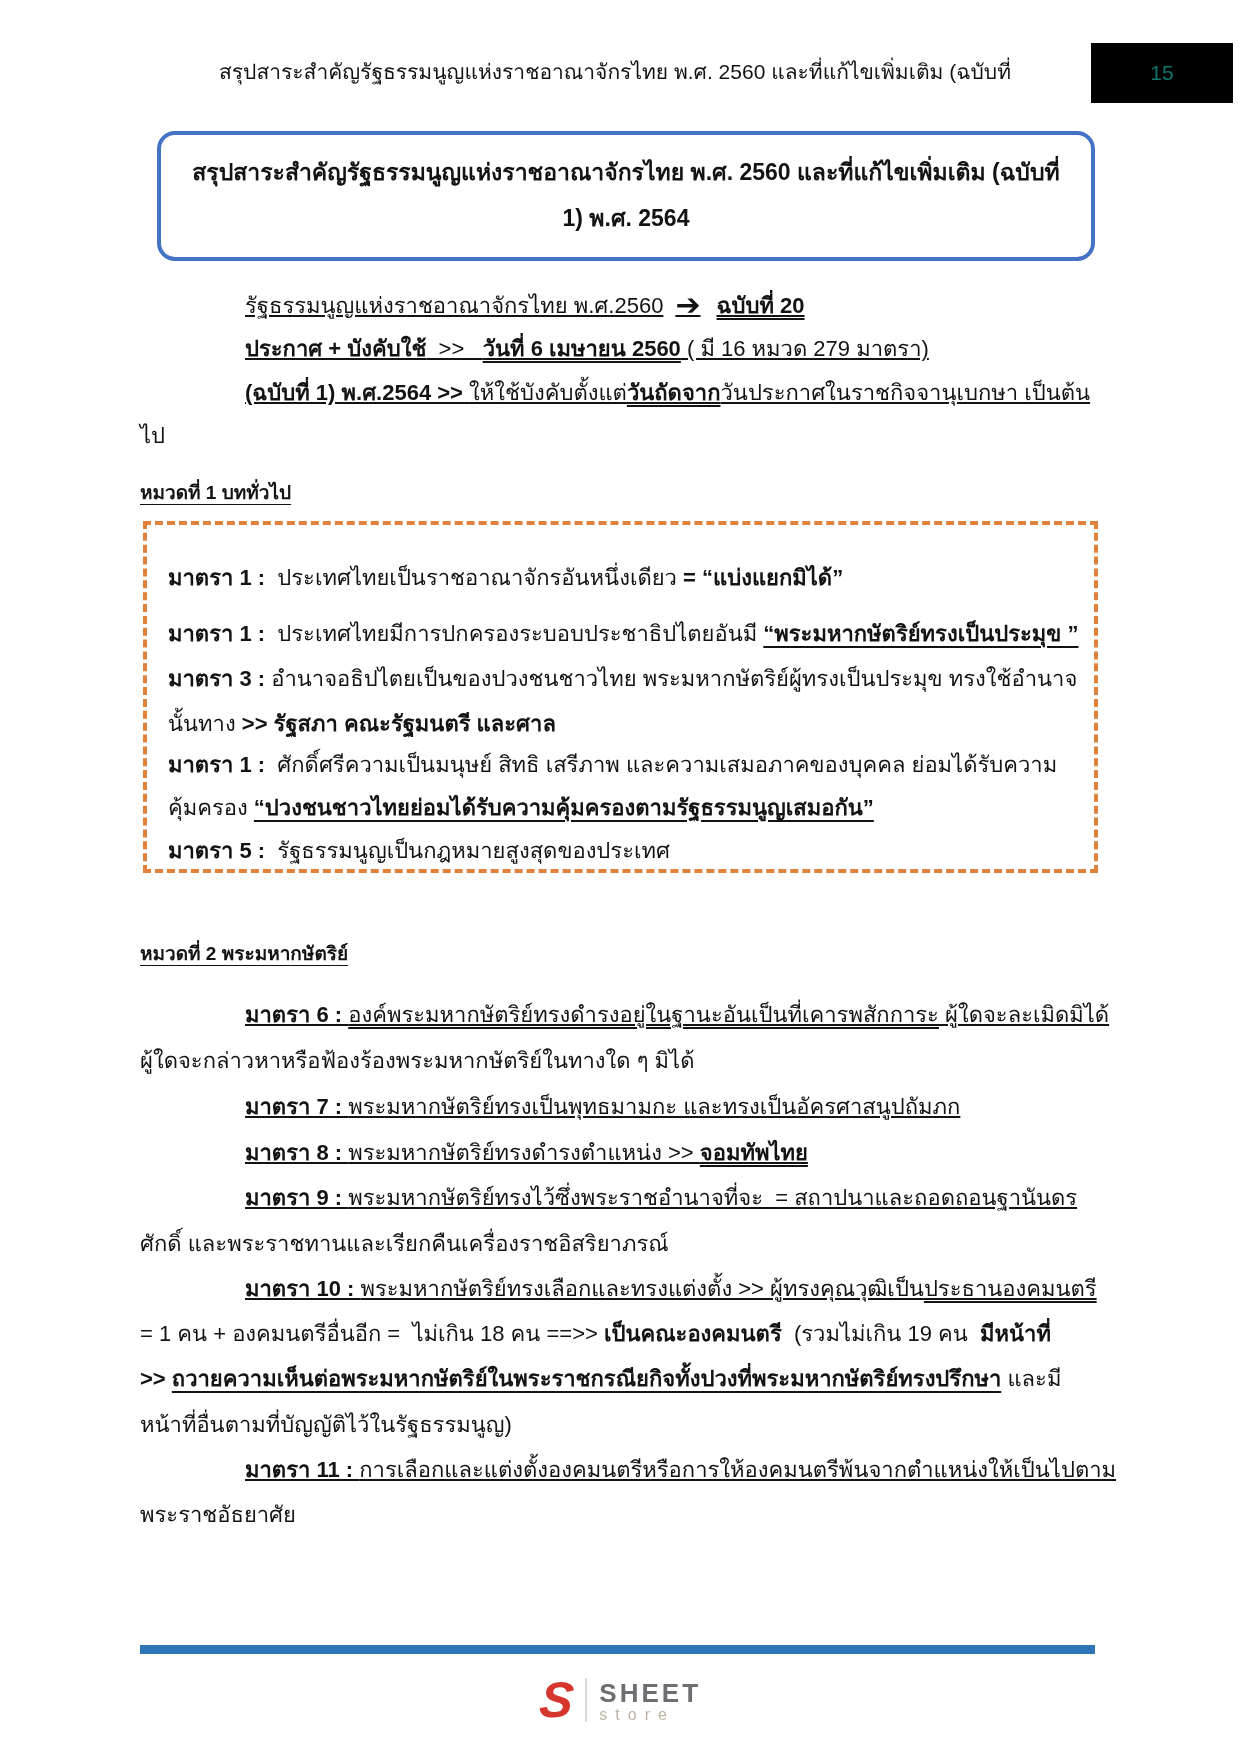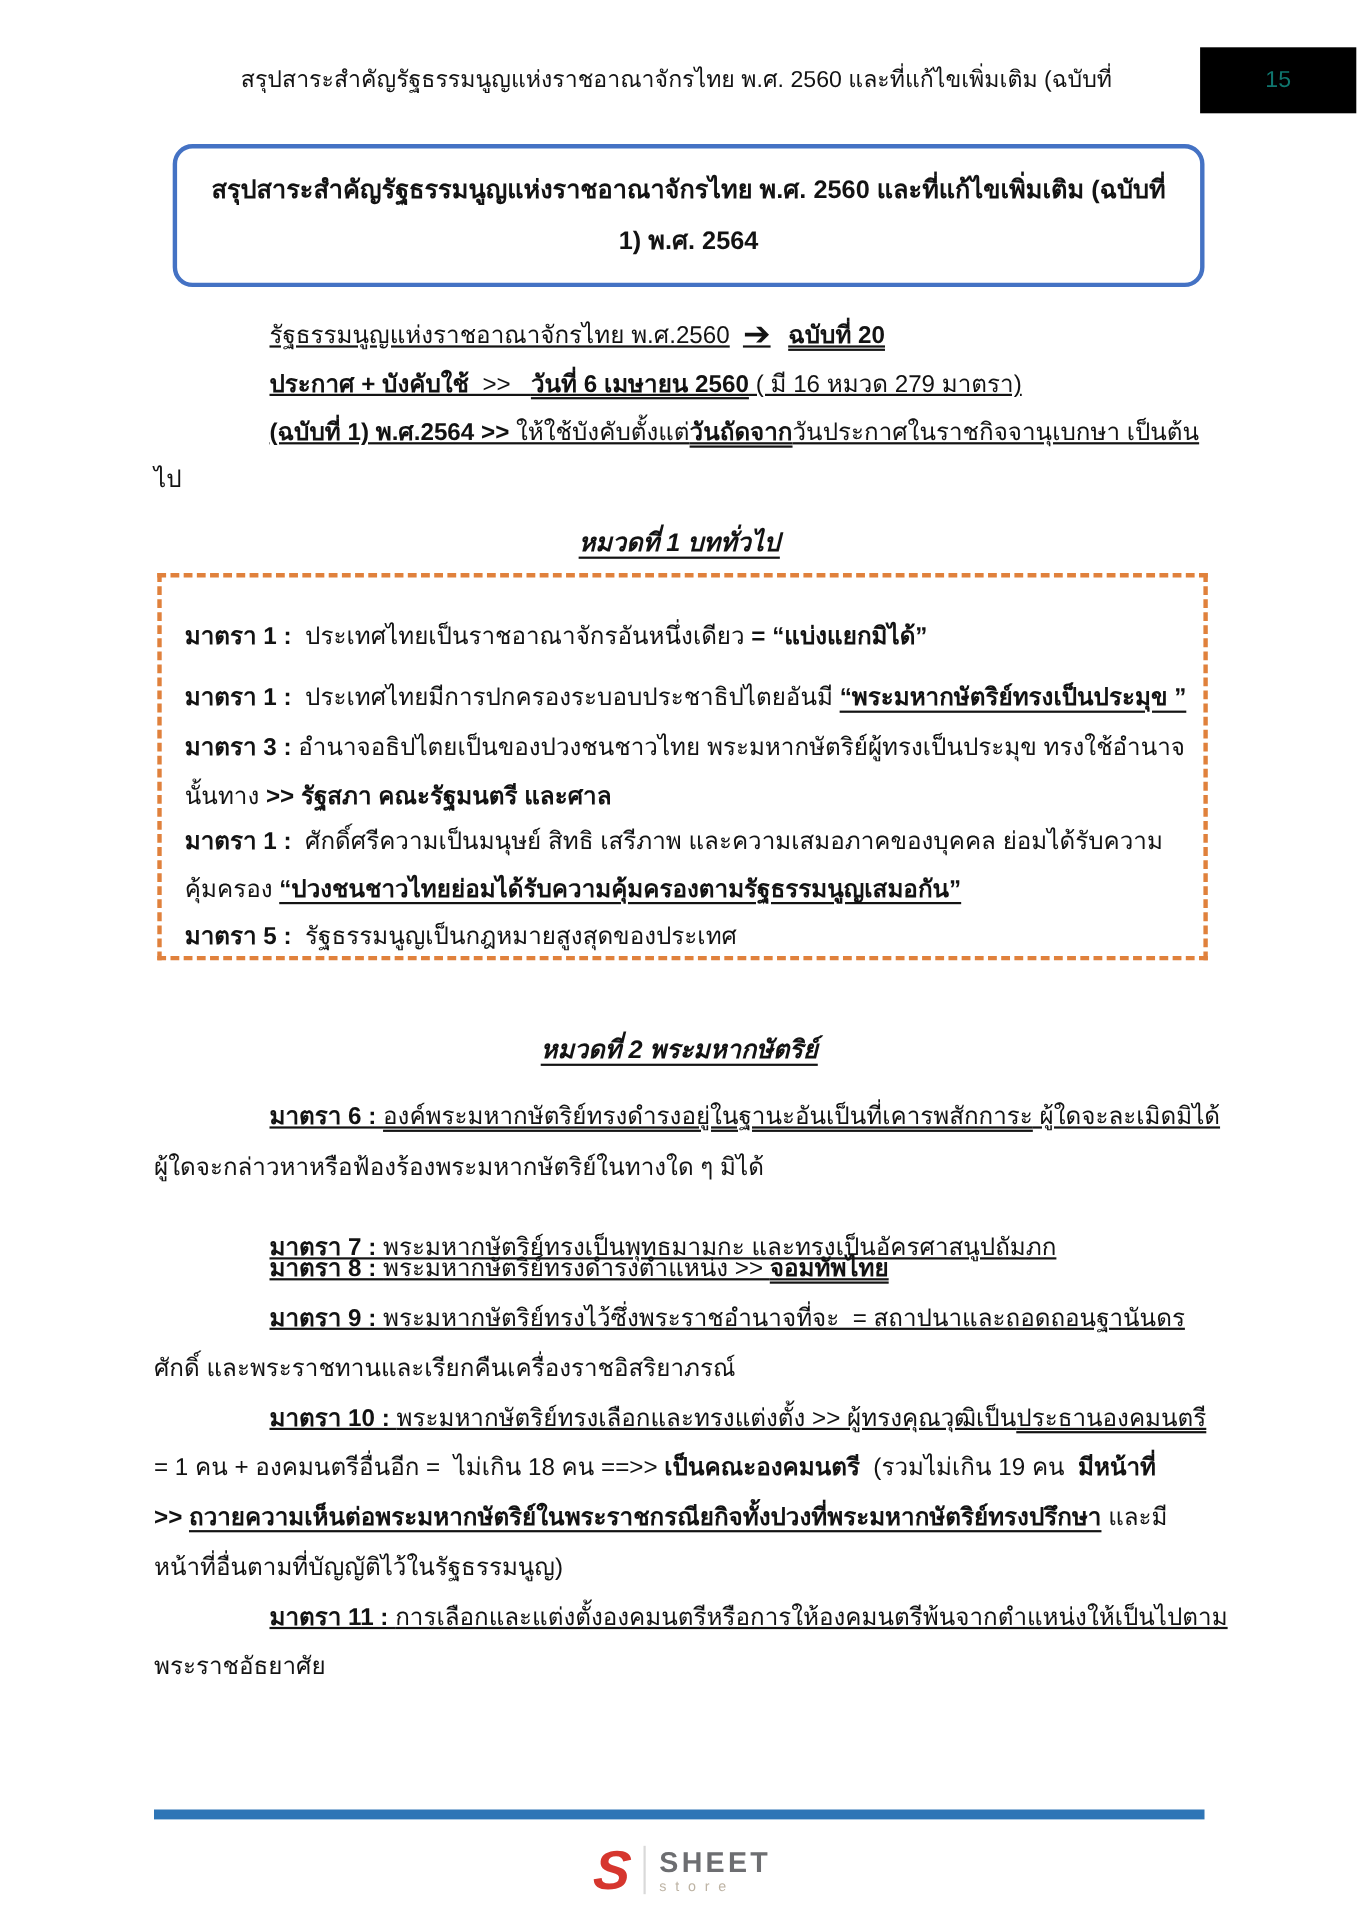--- a/index.html
+++ b/index.html
@@ -25,42 +25,42 @@
     font-size:21px;
   }
   .title-box {
     position:absolute; top:131px; left:157px; width:938px; min-height:124px;
     border:4px solid #4472c4; border-radius:18px;
     padding:14px 30px 16px; text-align:center;
     font-size:23px; font-weight:bold; line-height:46px;
   }
   .arrow-glyph { font-size:30px; margin:0 16px 0 12px; vertical-align:-2px; }
   .section-heading {
-    position:absolute; left:140px; width:955px; text-align:center; font-size:23px; height:32px; line-height:32px;font-style:italic;
+    position:absolute; left:140px; width:955px; text-align:left; font-size:19px; height:32px; line-height:32px;
   }
   .dashed-box {
     position:absolute; top:521px; left:143px; width:955px; height:352px;
     border:4px dashed #e0813c;
   }
   .boxline { left:168px; width:920px; }
   .footer-bar {
     position:absolute; top:1645px; left:140px; width:955px; height:9px; background:#2e75b6;
   }
   .footer-logo {
     position:absolute; top:1665px; left:0; width:1241px; height:70px;
     display:flex; align-items:center; justify-content:center;
   }
   .logo-s {
     font-size:50px; font-weight:800; font-style:italic; color:#d6362e;
     line-height:50px; transform:skewX(-6deg); margin-right:10px;
   }
   .logo-divider { width:2px; height:44px; background:#d9d9d9; margin:0 12px 0 2px; }
   .logo-stack { display:flex; flex-direction:column; align-items:flex-start;text-align:right; }
   .logo-brand { font-size:26px; font-weight:bold; color:#6d6e71; letter-spacing:3px; line-height:28px; }
-  .logo-sub { font-size:13px; color:#bdb3a4; letter-spacing:8px; line-height:14px; margin-top:1px; }
+  .logo-sub { font-size:16px; color:#bdb3a4; letter-spacing:8px; line-height:14px; margin-top:1px; }
 </style>
 </head>
 <body>
 
 <div class="page">
 
   <div class="page-header">สรุปสาระสำคัญรัฐธรรมนูญแห่งราชอาณาจักรไทย พ.ศ. 2560 และที่แก้ไขเพิ่มเติม (ฉบับที่</div>
   <div class="page-number">15</div>
 
   <div class="title-box"><span>สรุปสาระสำคัญรัฐธรรมนูญแห่งราชอาณาจักรไทย พ.ศ. 2560 และที่แก้ไขเพิ่มเติม (ฉบับที่ 1) พ.ศ. 2564</span></div>
@@ -90,21 +90,21 @@
   <div class="line boxline" style="top:792px"><span>คุ้มครอง </span><span class="bu">“ปวงชนชาวไทยย่อมได้รับความคุ้มครองตามรัฐธรรมนูญเสมอกัน”</span></div>
 
   <div class="line boxline" style="top:835px"><span class="b">มาตรา 5 : </span><span> รัฐธรรมนูญเป็นกฎหมายสูงสุดของประเทศ</span></div>
 
   <div class="section-heading" style="top:938px"><span class="bu">หมวดที่ 2 พระมหากษัตริย์</span></div>
 
   <div class="line indent" style="top:999px"><span class="b">มาตรา 6 : </span><span class="u">องค์พระมหากษัตริย์ทรงดำรงอยู่ในฐานะอันเป็นที่เคารพสักการะ</span><span> ผู้ใดจะละเมิดมิได้</span></div>
 
   <div class="line" style="top:1045px"><span>ผู้ใดจะกล่าวหาหรือฟ้องร้องพระมหากษัตริย์ในทางใด ๆ มิได้</span></div>
 
-  <div class="line indent" style="top:1118px"><span class="b">มาตรา 7 : </span><span>พระมหากษัตริย์ทรงเป็นพุทธมามกะ และทรงเป็นอัครศาสนูปถัมภก</span></div>
+  <div class="line indent" style="top:1091px"><span class="b">มาตรา 7 : </span><span>พระมหากษัตริย์ทรงเป็นพุทธมามกะ และทรงเป็นอัครศาสนูปถัมภก</span></div>
 
   <div class="line indent" style="top:1137px"><span class="b">มาตรา 8 : </span><span>พระมหากษัตริย์ทรงดำรงตำแหน่ง &gt;&gt; </span><span class="bu">จอมทัพไทย</span></div>
 
   <div class="line indent" style="top:1182px"><span class="b">มาตรา 9 : </span><span>พระมหากษัตริย์ทรงไว้ซึ่งพระราชอำนาจที่จะ  = สถาปนาและถอดถอนฐานันดร</span></div>
 
   <div class="line" style="top:1228px"><span>ศักดิ์ และพระราชทานและเรียกคืนเครื่องราชอิสริยาภรณ์</span></div>
 
   <div class="line indent" style="top:1273px"><span class="b">มาตรา 10 : </span><span>พระมหากษัตริย์ทรงเลือกและทรงแต่งตั้ง &gt;&gt; ผู้ทรงคุณวุฒิเป็น</span><span class="u">ประธานองคมนตรี</span></div>
 
   <div class="line" style="top:1318px"><span>= 1 คน + องคมนตรีอื่นอีก =  ไม่เกิน 18 คน ==&gt;&gt; </span><span class="b">เป็นคณะองคมนตรี</span><span>  (รวมไม่เกิน 19 คน  </span><span class="b">มีหน้าที่</span></div>

